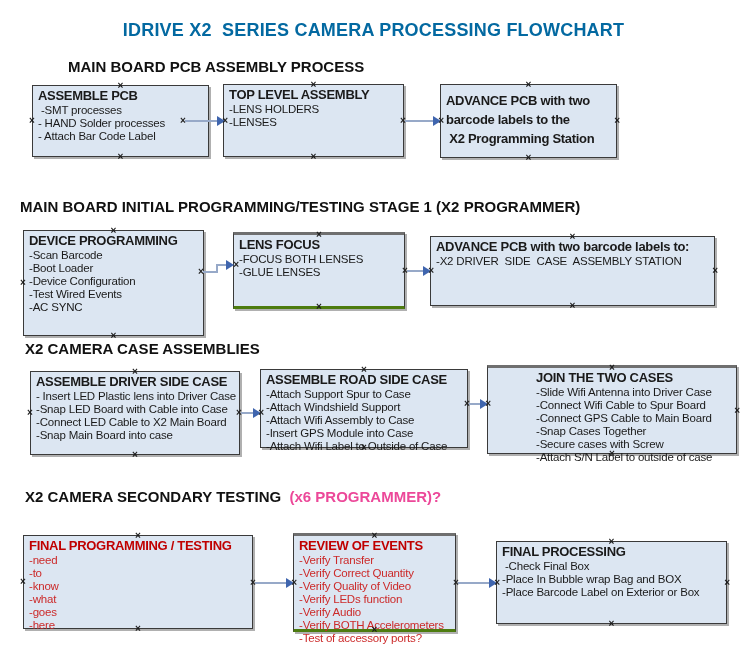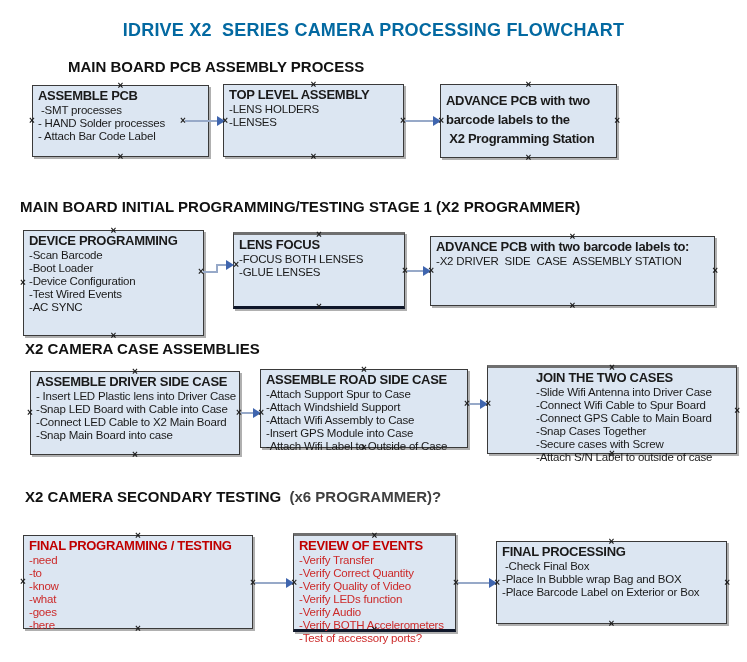--- a/index.html
+++ b/index.html
@@ -1,25 +1,25 @@
 <!DOCTYPE html>
 <html><head>
 <meta charset="utf-8">
 <style>
   html,body{margin:0;padding:0;background:#fff;}
   .canvas{position:relative;width:747px;height:662px;background:#ffffff;overflow:hidden;
           font-family:"Liberation Sans", sans-serif;color:#1a1a1a;}
   .page-title{position:absolute;left:0;right:0;top:20px;text-align:center;
               font-size:18px;font-weight:bold;letter-spacing:.2px;white-space:pre;color:#0369a1;}
   .sh{position:absolute;font-size:15px;font-weight:bold;color:#111;white-space:pre;}
-  .redtxt{color:#404040;}
+  .redtxt{color:#ec4899;}
   .fbox{position:absolute;background:#dce6f2;border:1px solid #3a3a3a;
         box-shadow:2px 2px 0 #b0b0b0;padding:2px 5px;box-sizing:border-box;overflow:visible;}
   .t3d{border-top:3px solid #6f6f6f;}
-  .b3d{border-bottom:3px solid #0f172a;}
+  .b3d{border-bottom:3px solid #4d7c0f;}
   .bt{font-size:13px;font-weight:bold;line-height:16px;letter-spacing:-.3px;white-space:pre;}
   .bi{font-size:11.5px;line-height:13px;letter-spacing:-.2px;white-space:pre;}
   .big .bt{line-height:19px;}
   .pad-top{padding-top:6px;}
   .red .bt{color:#c00000;}
   .red .bi{color:#cc2a2a;}
   .handle{position:absolute;font-size:10px;font-weight:bold;color:#1a1a1a;line-height:10px;z-index:5;}
   .h-top{top:-5px;left:50%;transform:translateX(-50%);}
   .h-bottom{bottom:-6px;left:50%;transform:translateX(-50%);}
   .h-left{left:-4px;top:50%;transform:translateY(-50%);}

